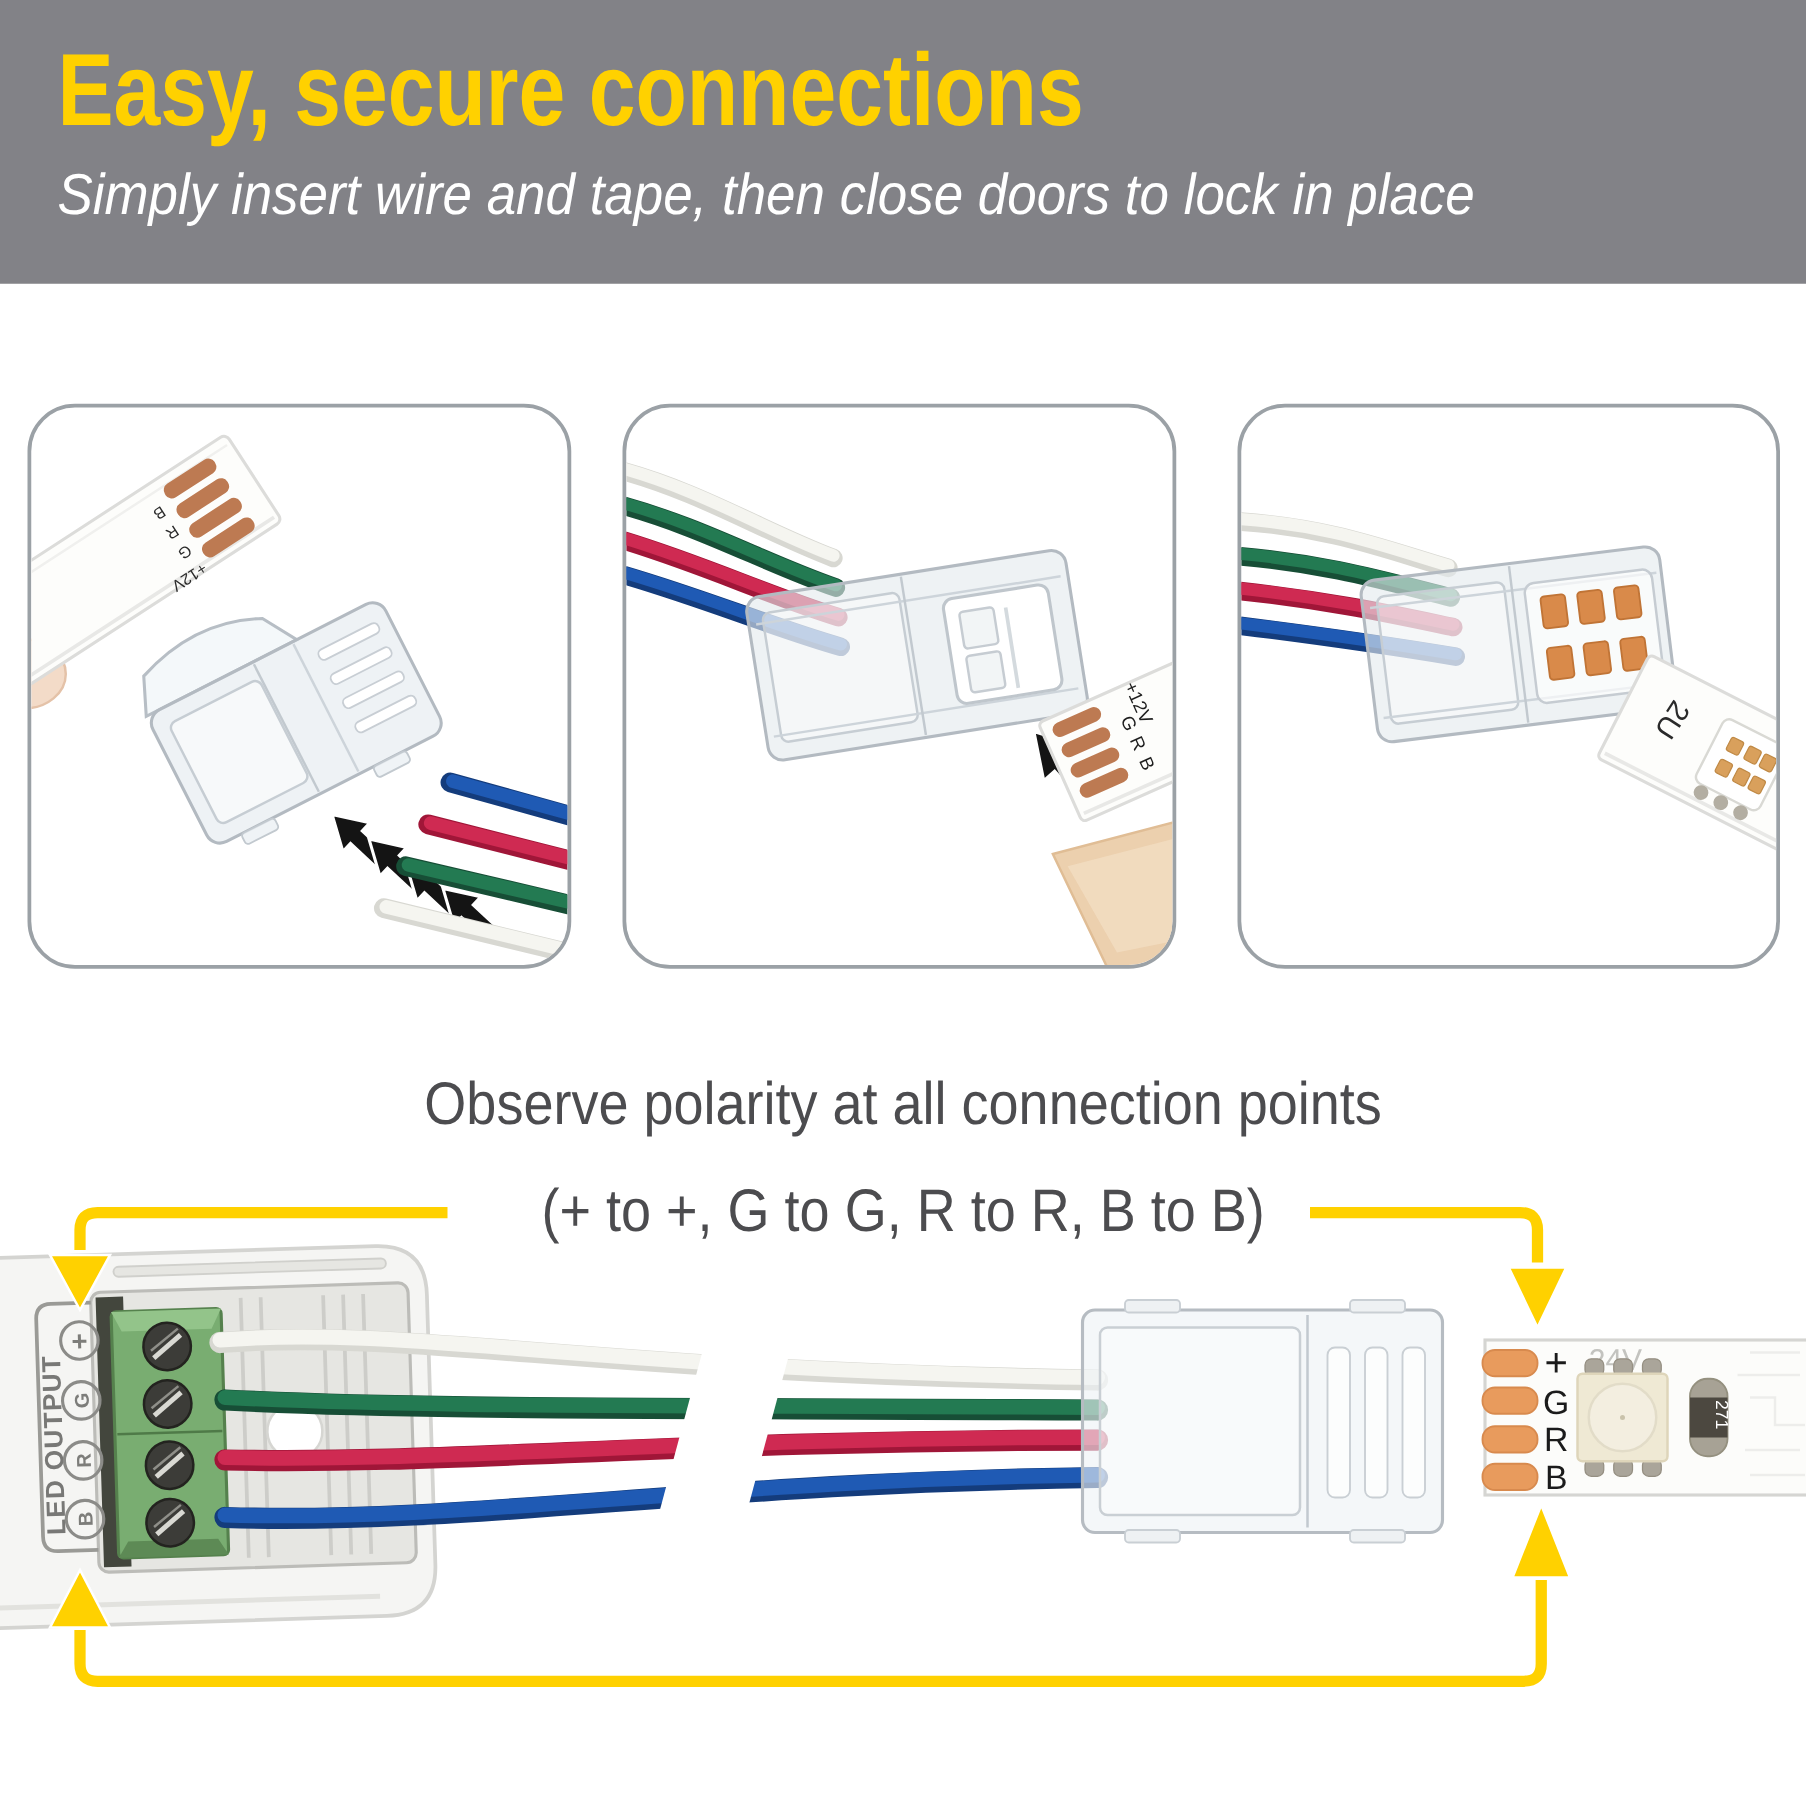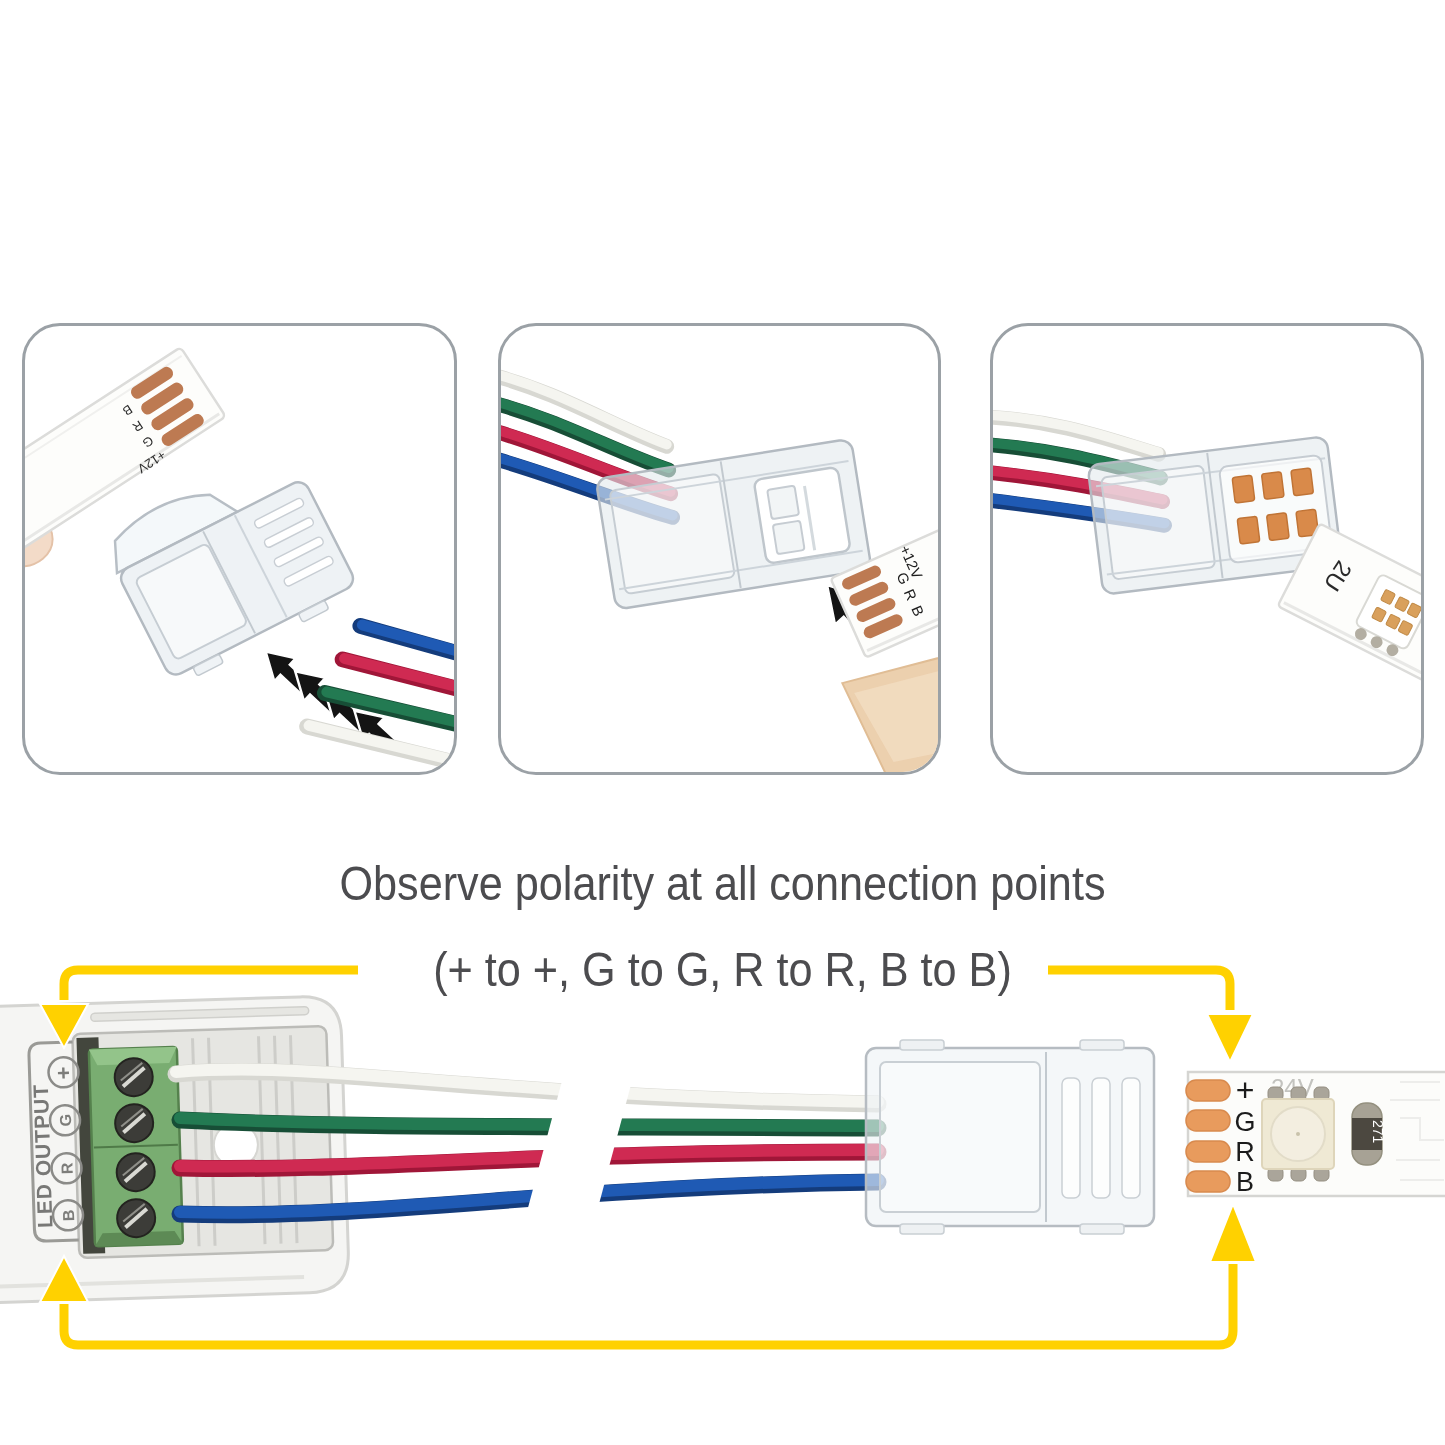--- a/index.html
+++ b/index.html
@@ -24,20 +24,24 @@
   .polarity2{left:0;top:942px;width:1445px;text-align:center;font-size:48px;color:#4c4c4f;
              transform:scaleX(.9);transform-origin:center top;}
   svg text{font-family:"Liberation Sans",sans-serif;}
   .diagram{left:0;top:0;width:1445px;height:1445px;pointer-events:none;}
 </style>
 </head>
 <body>
 
 <div class="stage">
 
+  <div class="abs header">
+    <div class="abs title">Easy, secure connections</div>
+    <div class="abs subtitle">Simply insert wire and tape, then close doors to lock in place</div>
+  </div>
 
   <div class="abs panel" id="panel1">
     <svg viewBox="0 0 435 452">
 
       <ellipse cx="-6" cy="216" rx="34" ry="28" fill="#f3dbc8" stroke="#e4c2a8" stroke-width="2"></ellipse>
 
       <g transform="translate(-34,196) rotate(-33)">
         <rect x="0" y="-42" width="256" height="84" rx="5" fill="#fdfdfb" stroke="#dcdcda" stroke-width="2.5"></rect>
         <line x1="4" y1="36" x2="252" y2="36" stroke="#e8e8e6" stroke-width="3"></line>
         <line x1="4" y1="-34" x2="252" y2="-34" stroke="#f0f0ee" stroke-width="2"></line>

